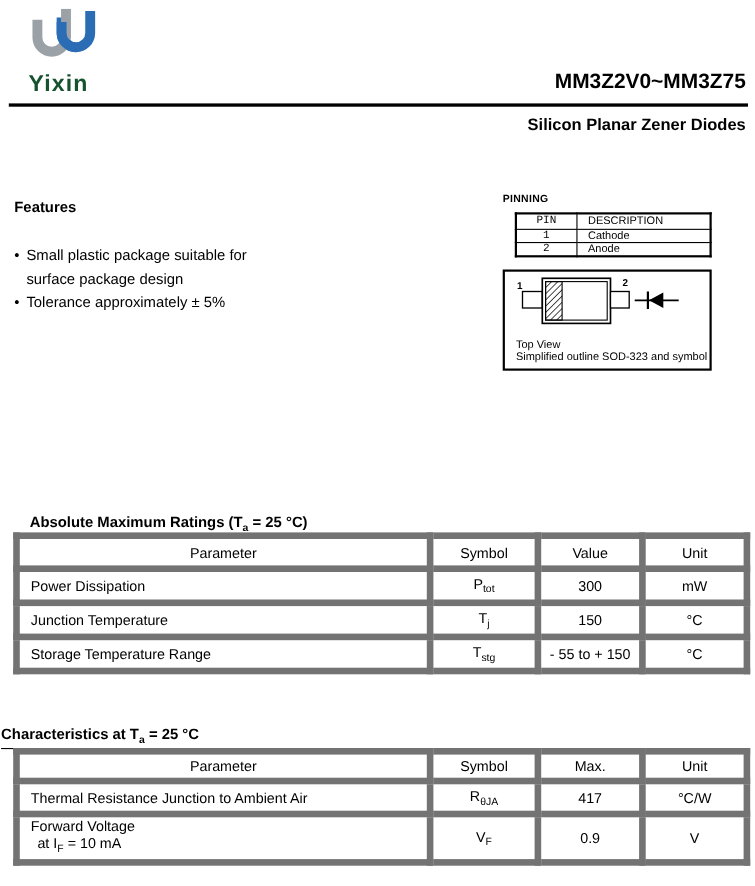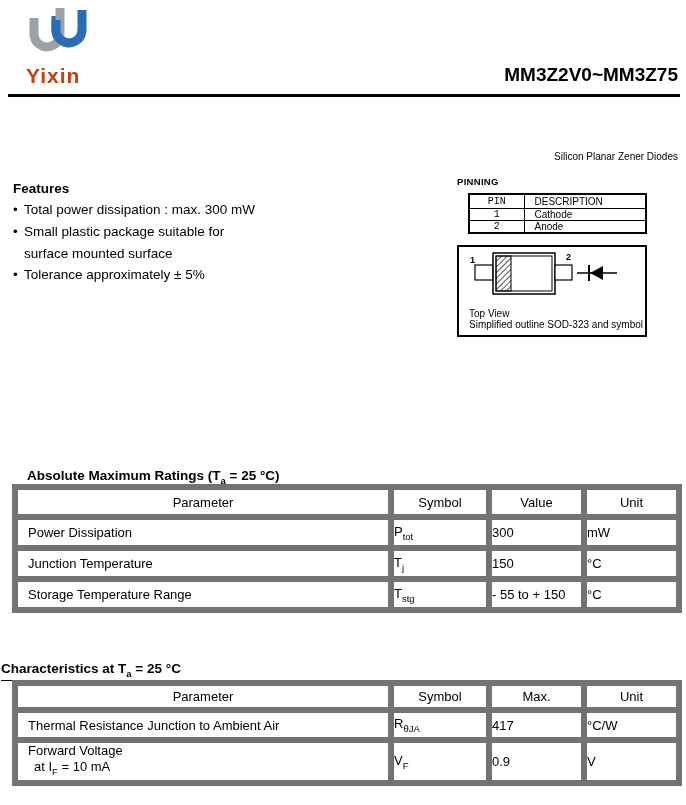--- a/index.html
+++ b/index.html
@@ -3,24 +3,24 @@
 <meta charset="utf-8">
 <style>
   html,body{margin:0;padding:0;background:#ffffff;}
   .page{
     position:relative;width:686px;height:805px;background:#ffffff;
     font-family:"Liberation Sans", sans-serif;color:#000;overflow:hidden;
   }
   .abs{position:absolute;}
 
   
-  .brand-name{font-size:21px;font-weight:bold;color:#c2410c;letter-spacing:1px;}
+  .brand-name{font-size:21px;font-weight:bold;color:#14532d;letter-spacing:1px;}
   .part-title{font-size:19px;font-weight:bold;white-space:nowrap;}
   .head-rule{background:#000;height:3px;}
-  .subtitle{font-size:10px;font-weight:normal;white-space:nowrap;margin-top:46px;}
+  .subtitle{font-size:15px;font-weight:bold;white-space:nowrap;}
 
   
   .features-heading{font-size:13.5px;font-weight:bold;}
   .feat-line{font-size:13.5px;white-space:nowrap;}
   .feat-bullet{display:inline-block;width:11px;}
   .feat-cont{padding-left:11px;}
 
   
   .pinning-label{font-size:9.5px;font-weight:bold;letter-spacing:.3px;}
   table{border-collapse:collapse;table-layout:fixed;}
@@ -33,21 +33,21 @@
   .outline-box{width:190px;height:92px;border:2px solid #000;box-sizing:border-box;}
   .outline-caption{position:absolute;left:10px;bottom:5px;font-size:10px;line-height:11px;white-space:nowrap;}
 
   
   .sec-heading{font-size:13.5px;font-weight:bold;border-bottom:1.5px solid #000;padding-bottom:1px;display:inline-block;white-space:nowrap;}
   sub{font-size:9.5px;}
 
   
   .dtable{width:664px;border:2px solid #000;}
   .dtable td{border:6px solid #737373;font-size:13px;padding:0;}
-  .dtable .c{vertical-align:middle;margin-top:43px;}
+  .dtable .c{text-align:center;vertical-align:middle;margin-top:43px;}
   .dtable .param{text-align:left;padding-left:10px;vertical-align:middle;}
   .dtable .hdr{text-align:center;font-weight:normal;}
   .two-line{line-height:16px;padding-top:2px;vertical-align:top;}
   .cond-indent{padding-left:6px;}
 </style>
 </head>
 <body>
 
 <div class="page">
 
@@ -58,27 +58,24 @@
       <path d="M30 12 V22 A13 13 0 0 0 43 35" fill="none" stroke="#2a6db5" stroke-width="9"></path>
     </svg>
     <div class="brand-name">Yixin</div>
   </div>
 
   <div class="abs part-title" style="top:64px;right:8px;">MM3Z2V0~MM3Z75</div>
   <div class="abs head-rule" style="left:8px;top:94px;width:672px;"></div>
   <div class="abs subtitle" style="top:105px;right:8px;">Silicon Planar Zener Diodes</div>
 
   <div class="abs features-heading" style="left:13px;top:181px;">Features</div>
-  <div class="abs feat-line" style="left:13px;top:202px;">
-    <span class="feat-bullet">•</span><span>Total power dissipation : max. 300 mW</span>
-  </div>
   <div class="abs feat-line" style="left:13px;top:224px;">
     <span class="feat-bullet">•</span><span>Small plastic package suitable for</span>
   </div>
-  <div class="abs feat-line feat-cont" style="left:13px;top:246px;">surface mounted surface</div>
+  <div class="abs feat-line feat-cont" style="left:13px;top:246px;">surface package design</div>
   <div class="abs feat-line" style="left:13px;top:267px;">
     <span class="feat-bullet">•</span><span>Tolerance approximately ± 5%</span>
   </div>
 
   <div class="abs pinning-label" style="left:457px;top:176px;">PINNING</div>
   <table class="abs pin-table" style="left:468px;top:193px;">
     <colgroup>
         <col style="width:55px">
         <col style="width:122px">
       </colgroup>

